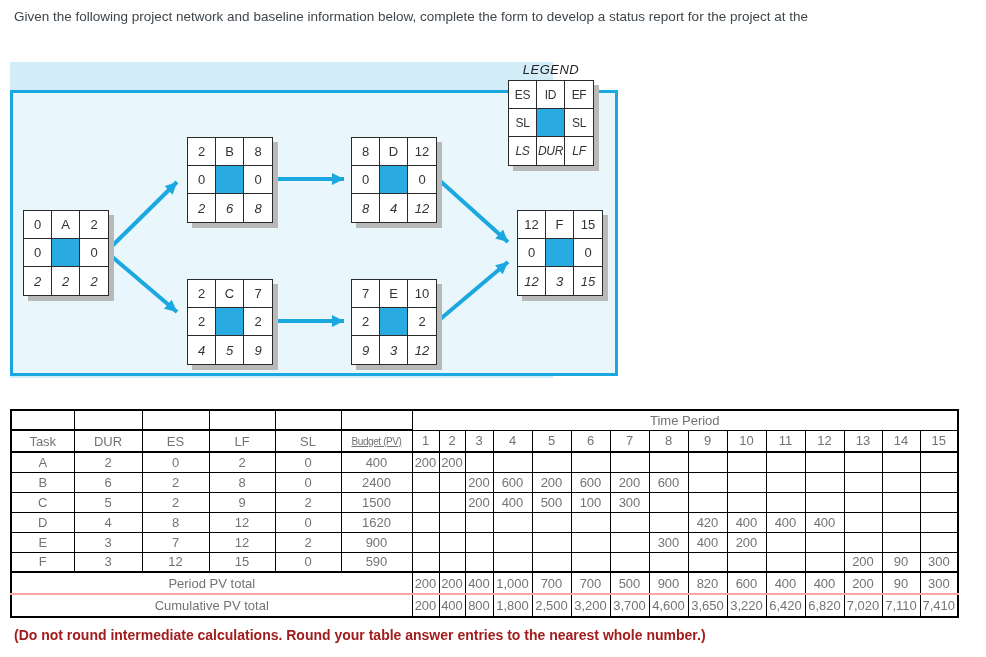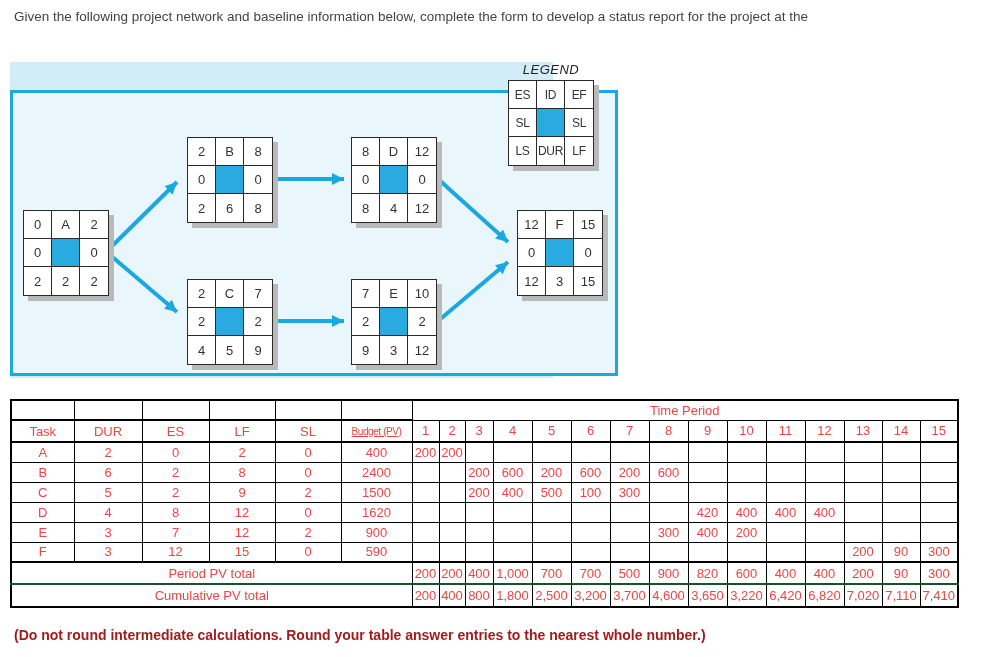--- a/index.html
+++ b/index.html
@@ -38,54 +38,54 @@
     border:1px solid var(--cell-border);background:#fff;
     box-shadow:5px 5px 0 var(--shadow);
   }
   .node .cell{
     border-right:1px solid var(--cell-border);
     border-bottom:1px solid var(--cell-border);
     display:flex;align-items:center;justify-content:center;
     font-size:13px;color:#333;background:#fff;overflow:hidden;white-space:nowrap;
   }
   .node .cell.no-r{border-right:none;}
-  .node .cell.no-b{border-bottom:none;}
+  .node .cell.no-b{border-bottom:none;font-style:italic;}
   .node .cell.sq{background:var(--square);}
   .node.legend-grid .cell{font-size:12px;letter-spacing:-0.3px;}
   .node-a{left:13px;top:148px;}
   .node-b{left:177px;top:75px;}
   .node-c{left:177px;top:217px;}
   .node-d{left:341px;top:75px;}
   .node-e{left:341px;top:217px;}
   .node-f{left:507px;top:148px;}
   .legend-grid{left:498px;top:18px;}
   .legend-title{
     position:absolute;left:478px;top:0px;width:126px;text-align:center;z-index:2;
     font-size:13px;font-style:italic;color:#222;letter-spacing:0.5px;
   }
   
   table.baseline{
-    position:absolute;left:10px;top:399px;width:947px;
+    position:absolute;left:10px;top:409px;width:947px;
     border-collapse:collapse;table-layout:fixed;
     border:2px solid #000;
-    font-size:13px;color:#ef4444;
+    font-size:13px;color:#737373;
   }
   table.baseline td, table.baseline th{
     border:1px solid #000;padding:0;text-align:center;vertical-align:middle;
     font-weight:normal;overflow:hidden;white-space:nowrap;
   }
   tr.r-tp{height:20px;}
   tr.r-head{height:22px;}
   tr.r-data{height:20px;}
   tr.r-total{height:22px;}
   tr.r-cum{height:23px;}
   tr.r-tp .tp-empty{border-bottom:2px solid #000;}
   tr.r-head th{border-bottom:2px solid #000;}
   tr.r-total td{border-top:2px solid #000;}
-  tr.r-cum td{border-top:2px solid #14532d;}
+  tr.r-cum td{border-top:2px solid #fca5a5;}
   td.total-label{text-align:right;padding-right:3px;}
   th.budget-h{font-size:10px;letter-spacing:-0.4px;text-decoration:underline;}
   
   .note{
     position:absolute;left:14px;top:627px;
     font-size:14px;font-weight:bold;color:var(--note-red);
   }
 </style>
 </head>
 <body>

